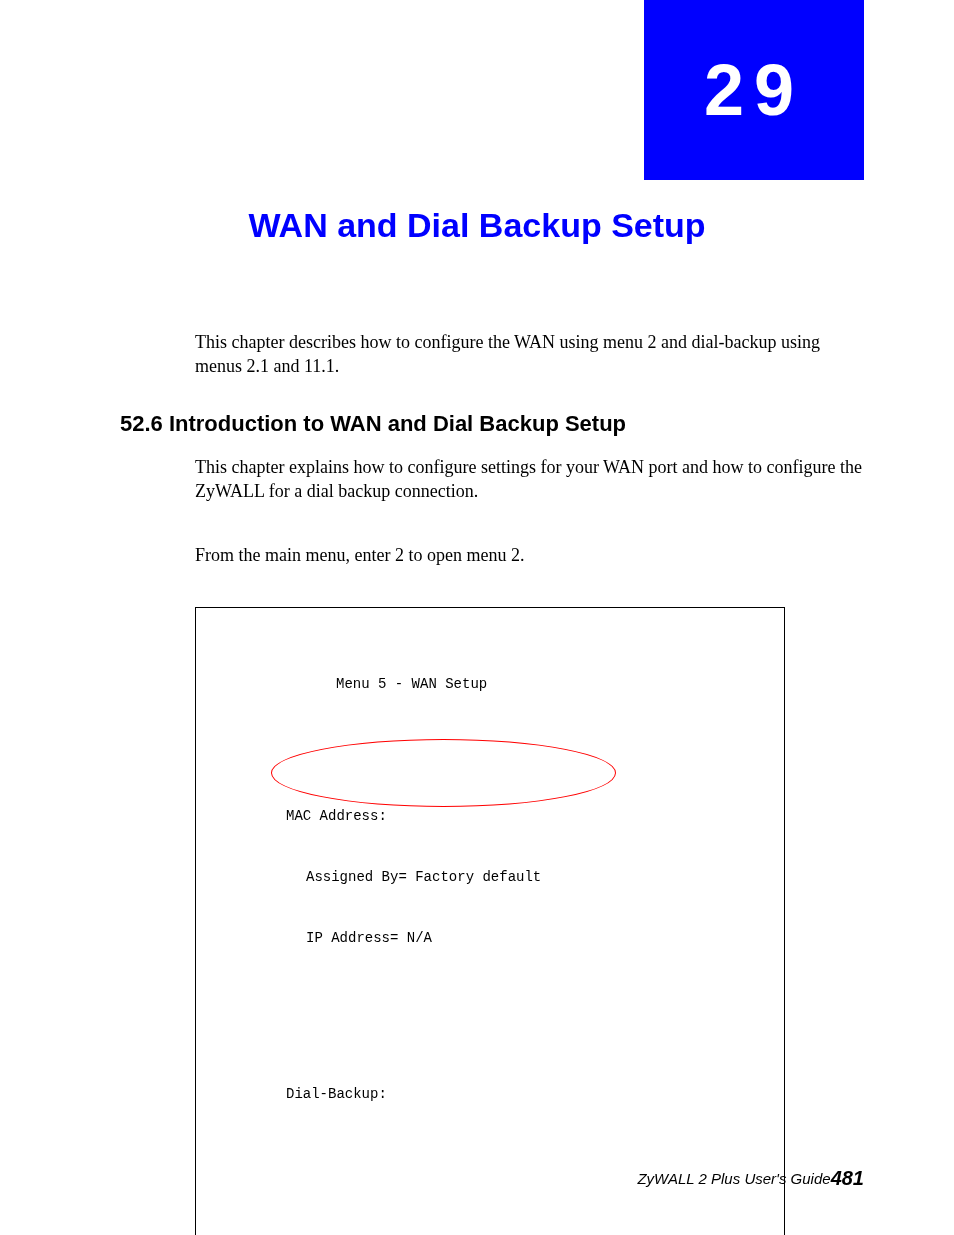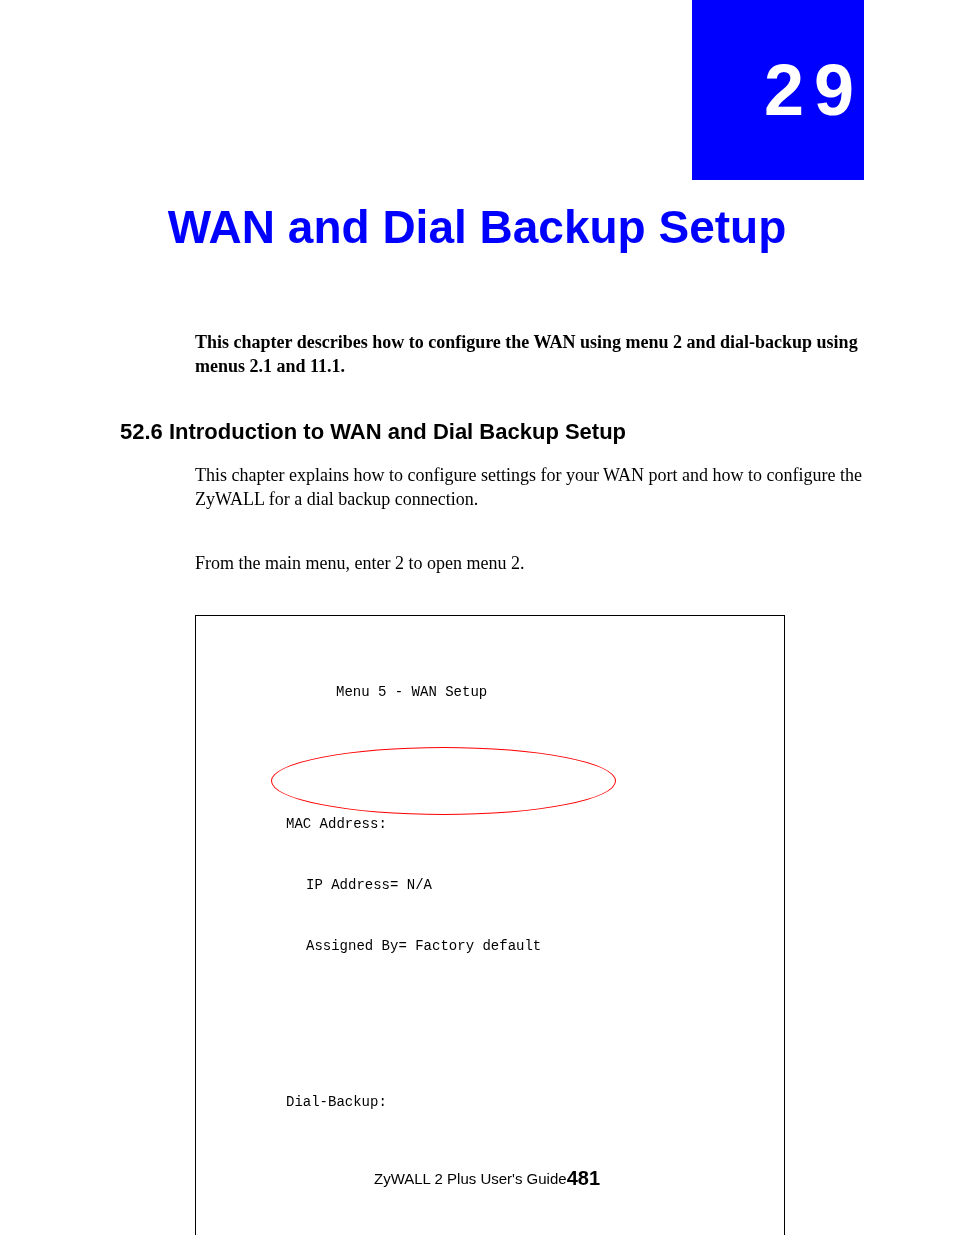--- a/index.html
+++ b/index.html
@@ -8,57 +8,56 @@
       height: 1235px;
       background: #fff;
       font-family: "Times New Roman", Times, serif;
       position: relative;
       color: #000;
     }
     .chapter-box {
       position: absolute;
       top: 0;
       right: 90px;
-      width: 172px;
+      width: 220px;
       height: 180px;
       background: #0000ff;
       display: flex;
       align-items: center;
-      justify-content: flex-end;
+      justify-content: center;
     }
     .chapter-number {
       color: #fff;
       font-family: Arial, Helvetica, sans-serif;
       font-size: 72px;
       font-weight: bold;
       letter-spacing: 10px;
     }
     .chapter-title {
       position: absolute;
-      top: 200px;
+      top: 206px;
       left: 0;
       right: 0;
       text-align: center;
       color: #0000ff;
       font-family: Arial, Helvetica, sans-serif;
-      font-size: 46px;
+      font-size: 34px;
       font-weight: bold;
     }
     .content {
       position: absolute;
       top: 330px;
       left: 120px;
       right: 90px;
     }
     .intro-text {
       font-size: 18px;
       margin-left: 75px;
-      margin-bottom: 40px;
+      margin-bottom: 32px;
       line-height: 1.35;
-      font-weight: bold;
     }
     .section-heading {
       font-family: Arial, Helvetica, sans-serif;
       font-size: 22px;
       font-weight: bold;
       margin-bottom: 18px;
     }
     .section-text {
       font-size: 18px;
       margin-left: 75px;
@@ -99,22 +98,23 @@
       pointer-events: none;
     }
     .terminal-block { margin-left: 70px; }
     .terminal-sub { margin-left: 90px; }
     .page-footer {
       position: absolute;
       bottom: 45px;
       left: 110px;
       right: 90px;
       display: flex;
-      justify-content: center;
+      justify-content: flex-end;
       align-items: center;
+      font-style: italic;
     }
     .guide-label {
       font-family: Arial, Helvetica, sans-serif;
       font-size: 15px;
     }
     .page-number {
       font-family: Arial, Helvetica, sans-serif;
       font-size: 20px;
       font-weight: bold;
     }
@@ -136,22 +136,22 @@
   <p class="section-text">This chapter explains how to configure settings for your WAN port and how to configure the ZyWALL for a dial backup connection.</p>
 
   <p class="section-text">From the main menu, enter 2 to open menu 2.</p>
 
 
   <div class="terminal-box">
     <div class="terminal-title">Menu 5 - WAN Setup</div>
     <div class="highlight-wrap">
       <div class="highlight-oval"></div>
       <div class="terminal-block">MAC Address:</div>
+      <div class="terminal-sub">Assigned By= Factory default</div>
       <div class="terminal-sub">IP Address= N/A</div>
-      <div class="terminal-sub">Assigned By= Factory default</div>
     </div>
     <div style="height:14px"></div>
     <div class="terminal-block">Dial-Backup:</div>
     
     
     
     
     
     
     

